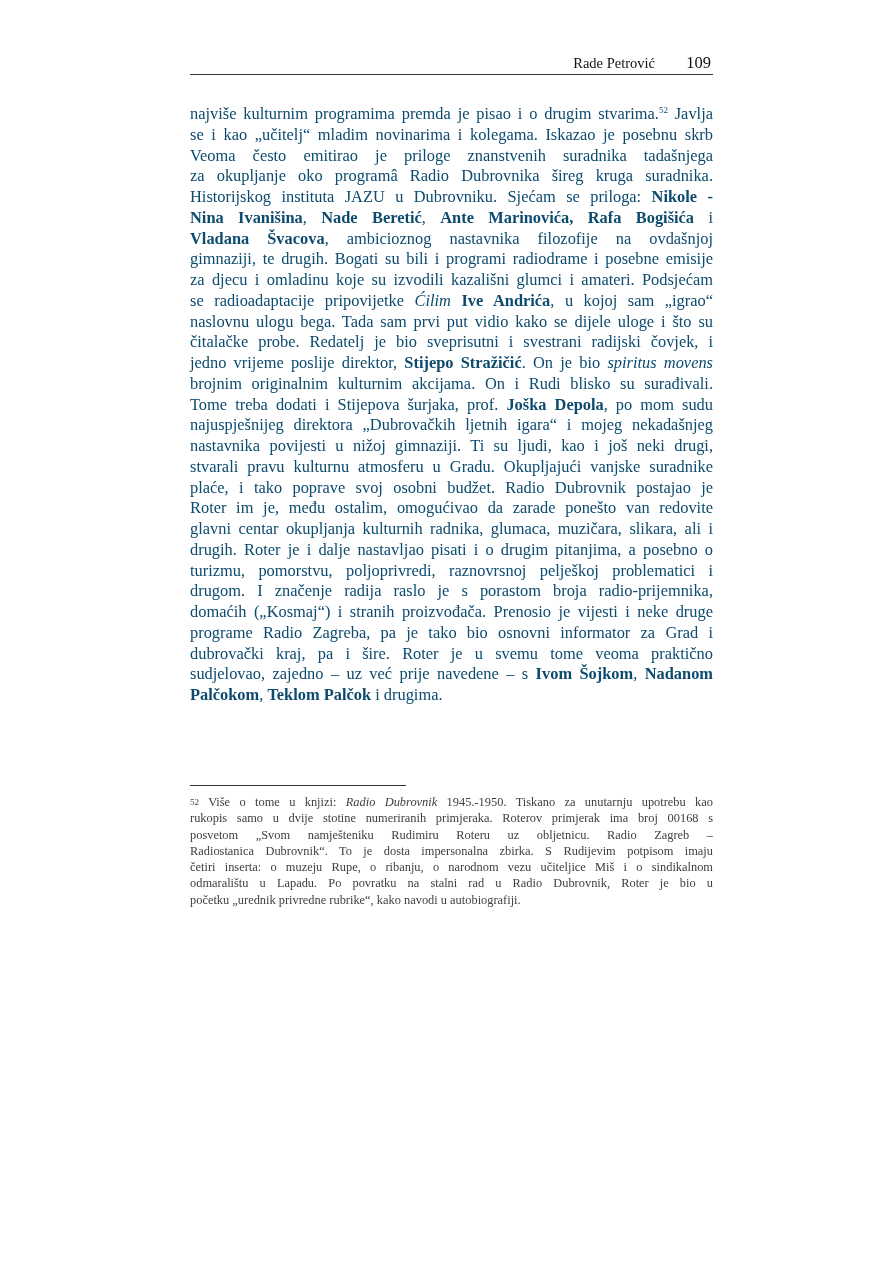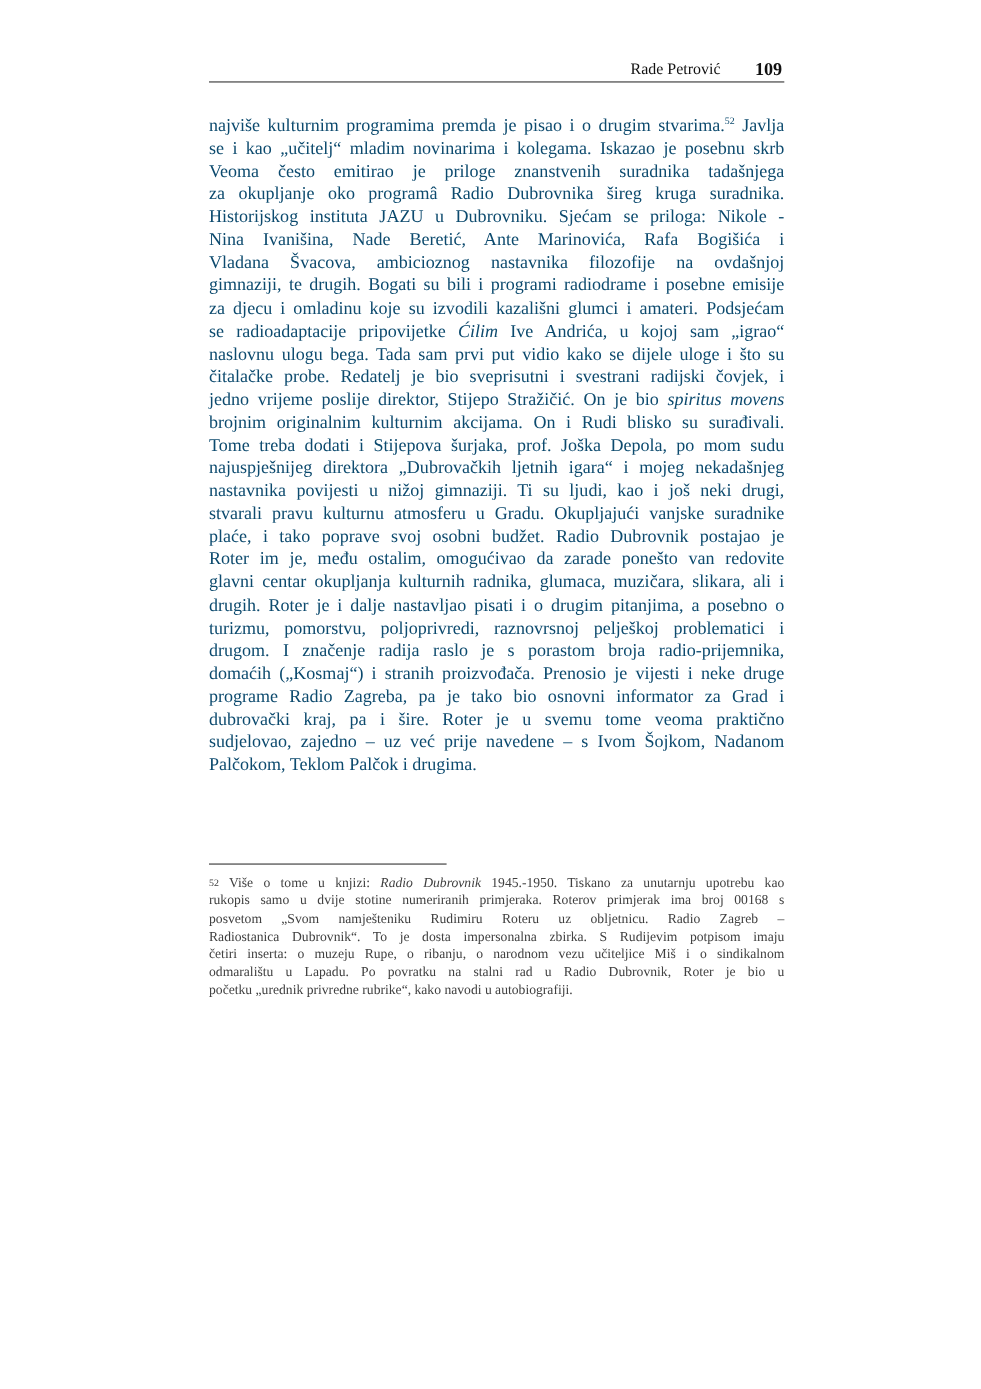--- a/index.html
+++ b/index.html
@@ -1,24 +1,24 @@
 <!DOCTYPE html>
 <html><head>
 <meta charset="utf-8">
 <style>
   html, body { margin: 0; padding: 0; background: #ffffff; }
   body { width: 892px; height: 1263px; position: relative; overflow: hidden; }
   .page { position: absolute; left: 0; top: 0; width: 820px; height: 1263px; background: #fff; border-radius: 17px; }
   .header { position: absolute; left: 190px; top: 52px; width: 523px; height: 22px; border-bottom: 1px solid #333; font-family: "Liberation Serif", serif; color: #111; }
   .header .author { position: absolute; right: 58px; top: 3px; font-size: 14.5px; }
-  .header .pageno { position: absolute; right: 2px; top: 1px; font-size: 16.5px; font-weight: bold; }
+  .header .pageno { position: absolute; right: 2px; top: 1px; font-size: 16.5px; }
   .body-text { position: absolute; left: 190px; top: 104px; width: 523px; font-family: "Liberation Serif", serif; font-size: 16.4px; line-height: 20.75px; color: #0c4a6e; text-align: justify; }
   .body-text .line { display: block; text-align: justify; text-align-last: justify; white-space: nowrap; height: 20.75px; }
   .body-text .line.last { text-align-last: left; }
-  b { font-weight: normal; margin-top: 12px; }
+  b { font-weight: bold; margin-top: 12px; }
   i { font-style: italic; }
   sup { font-size: 9px; vertical-align: 6px; line-height: 0; }
   .fn-rule { position: absolute; left: 190px; top: 785px; width: 216px; height: 0; border-top: 1px solid #333; }
   .footnote { position: absolute; left: 190px; top: 794px; width: 523px; font-family: "Liberation Serif", serif; font-size: 12.4px; line-height: 16.3px; color: #404040; }
   .footnote .line { display: block; text-align: justify; text-align-last: justify; white-space: nowrap; height: 16.3px; }
   .footnote .line.last { text-align-last: left; }
   .fn-mark { font-size: 9px; vertical-align: 1px; }
 </style>
 </head>
 <body>

